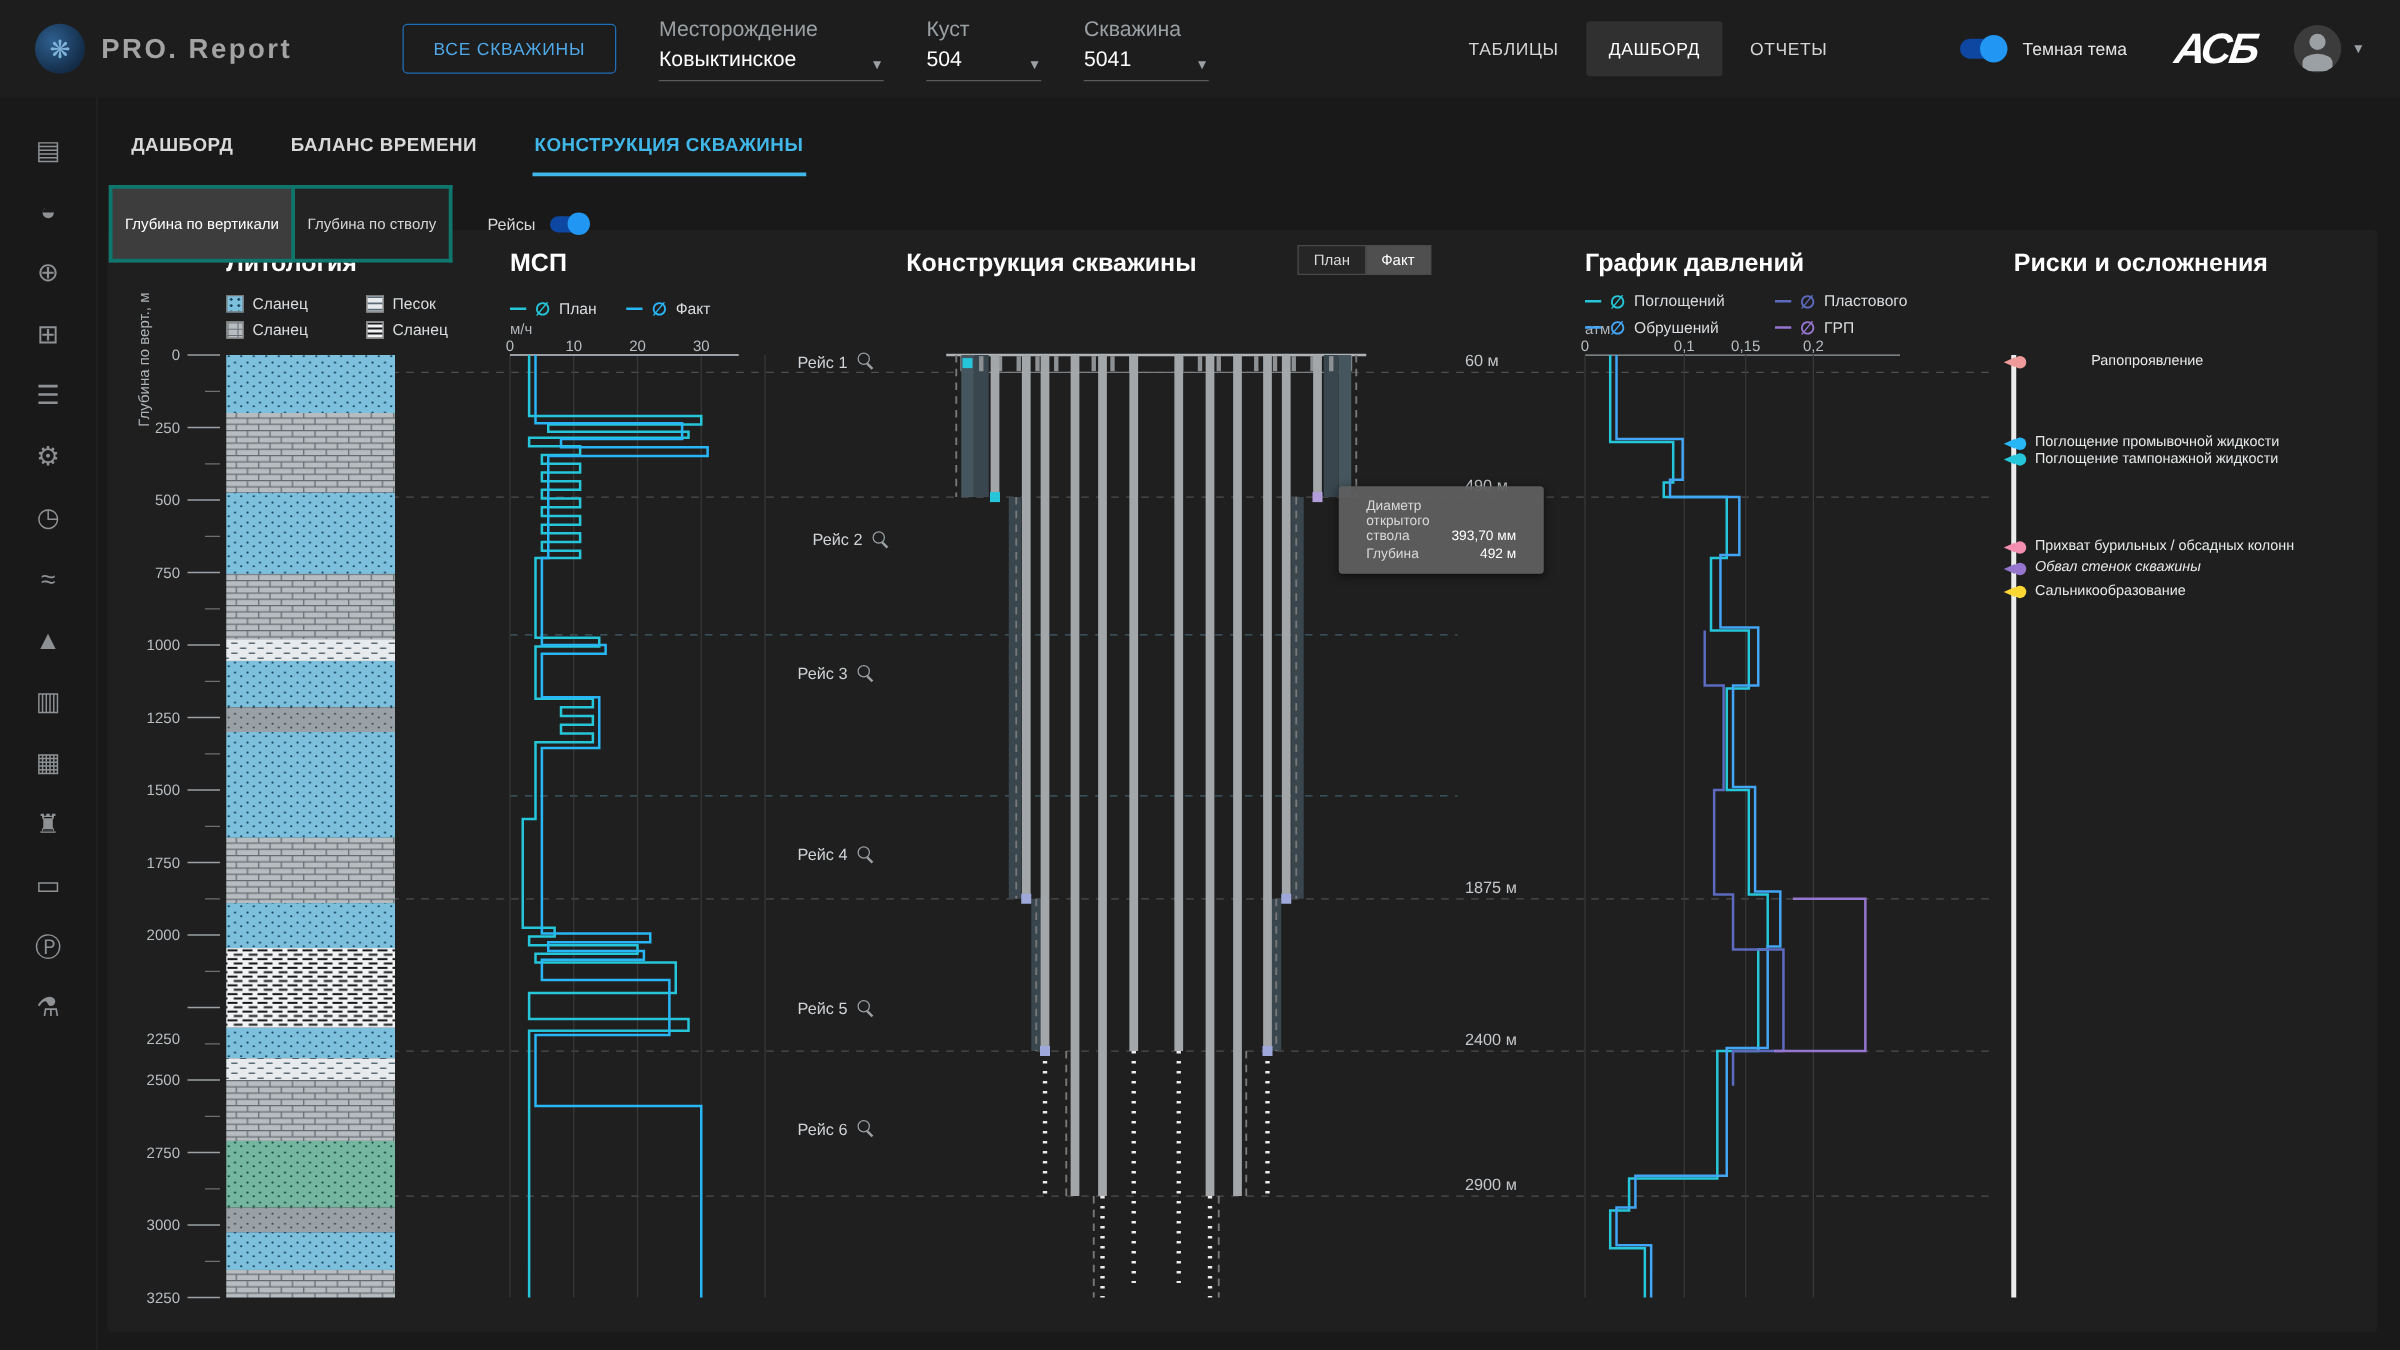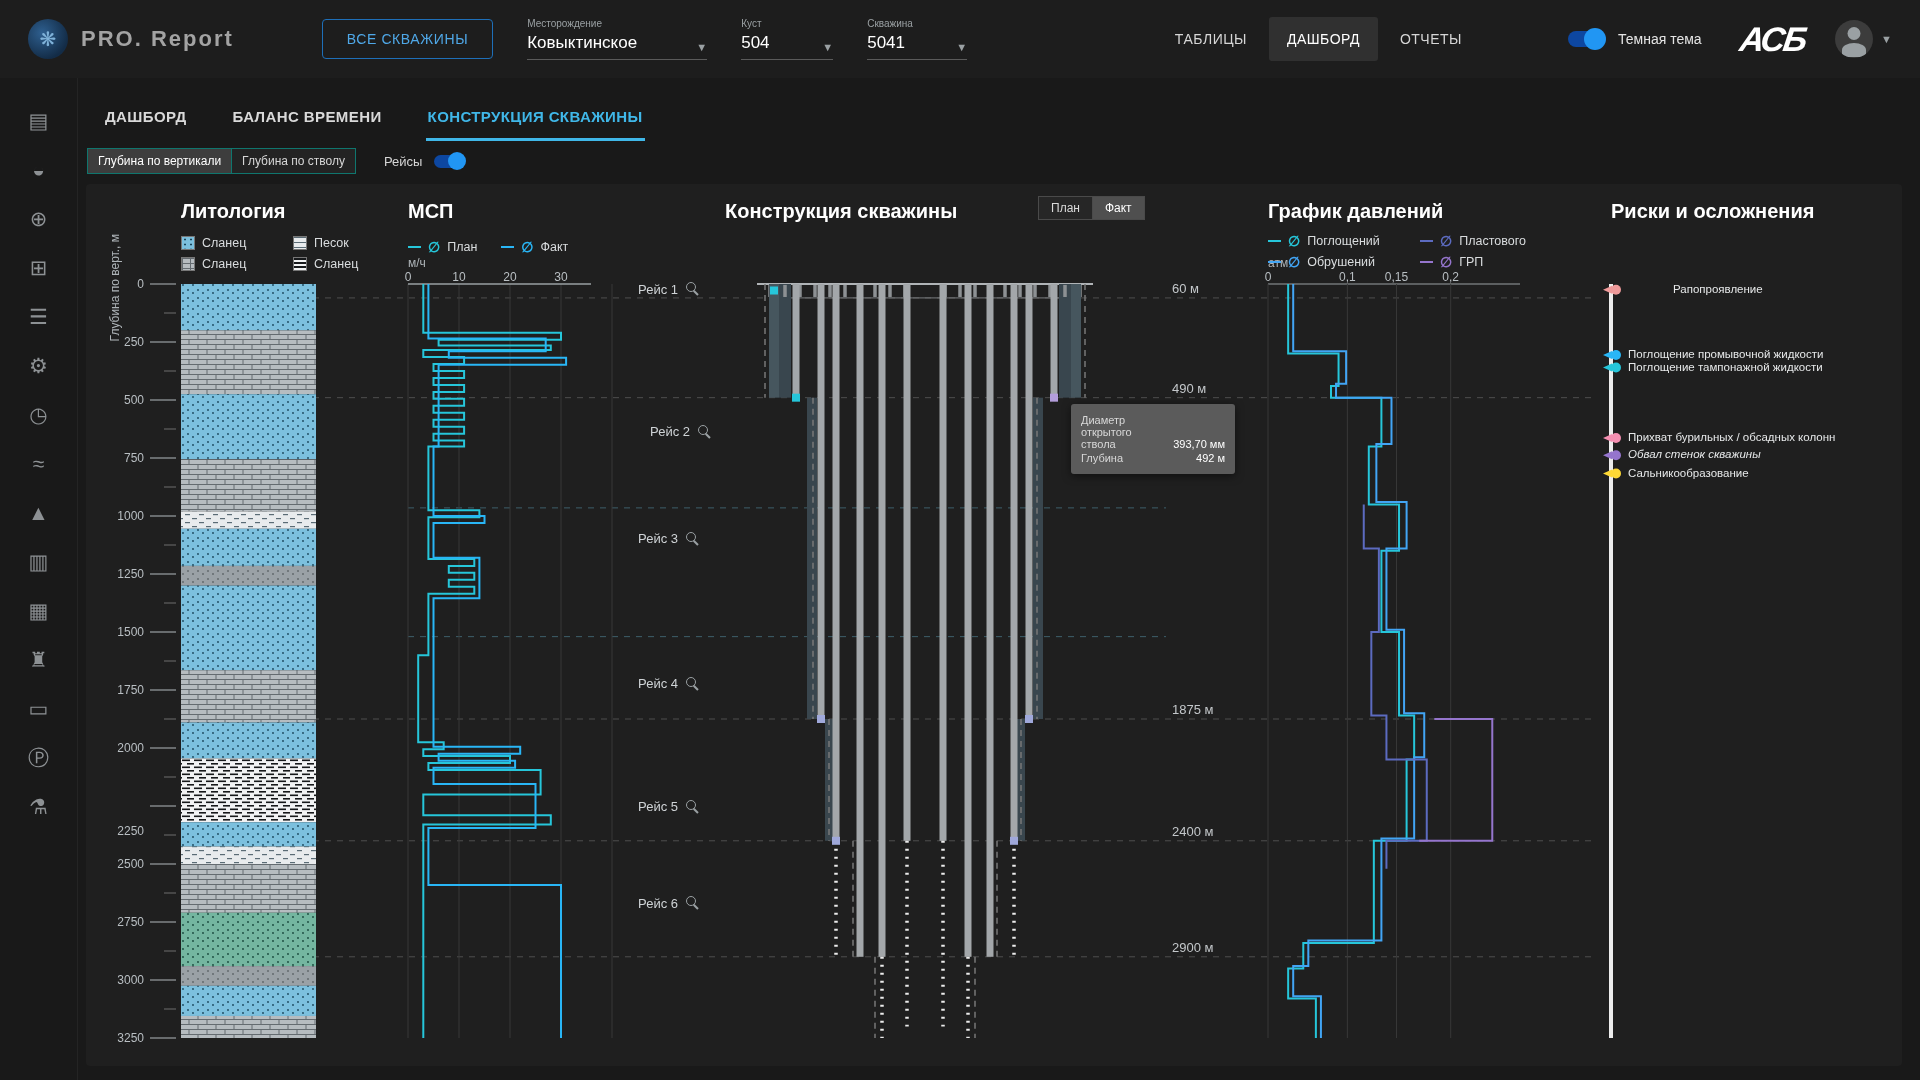--- a/index.html
+++ b/index.html
@@ -5,21 +5,21 @@
 *{box-sizing:border-box;margin:0;padding:0}
 body{margin:0;background:#141414;font-family:"Liberation Sans",sans-serif;color:#e0e0e0}
 button{font-family:"Liberation Sans",sans-serif}
 #app{position:relative;width:1920px;height:1080px;background:#191919;overflow:hidden}
 
 #topbar{position:absolute;left:0;top:0;right:0;height:78px;background:#1d1d1d;display:flex;align-items:center;padding:0 28px;z-index:5}
 .logo-mark{width:40px;height:40px;border-radius:50%;background:radial-gradient(circle at 35% 35%,#2e5f8f,#132c47 72%);display:flex;align-items:center;justify-content:center;color:#7fb2d9;font-size:20px;flex:0 0 auto}
 .app-name{margin-left:13px;font-size:22px;letter-spacing:2px;color:#a3a3a3;font-weight:700;white-space:nowrap}
 .all-wells{margin-left:88px;padding:11px 24px;border:1px solid #1e6fb8;border-radius:4px;color:#4fa8e8;font-size:14px;letter-spacing:.6px;background:transparent;cursor:pointer;white-space:nowrap}
 .filter{margin-left:34px;display:flex;flex-direction:column}
-.filter .flabel{font-size:10px;color:#9aa0a3}
+.filter .flabel{font-size:17px;color:#9aa0a3}
 .filter .fvalue{display:flex;align-items:flex-end;font-size:17px;color:#fff;border-bottom:1px solid #5a5a5a;padding:4px 0 6px;cursor:pointer}
 .filter .chev{color:#9aa0a3;font-size:11px;margin-left:16px}
 #topnav{margin-left:auto;display:flex;align-items:center;gap:4px}
 .nav-item{padding:14px 18px;font-size:14px;letter-spacing:.5px;color:#d6d6d6;cursor:pointer;border-radius:3px;white-space:nowrap}
 .nav-item.active{background:#303030;color:#fff}
 .theme{display:flex;align-items:flex-end;gap:14px;margin-left:88px}
 .switch{width:36px;height:16px;border-radius:9px;background:#0d47a1;position:relative;cursor:pointer;display:inline-block}
 .switch::after{content:"";position:absolute;right:-2px;top:-3px;width:22px;height:22px;border-radius:50%;background:#2196f3}
 .theme-label{font-size:14px;color:#e4e4e4;white-space:nowrap}
 .brand{margin-left:38px;font-size:34px;font-style:italic;font-weight:900;color:#fff;letter-spacing:-2px;transform:skewX(-8deg);white-space:nowrap}
@@ -30,21 +30,21 @@
 .user .chev{color:#9aa0a3;font-size:11px}
 
 #sidebar{position:absolute;left:0;top:78px;bottom:0;width:78px;background:#191919;border-right:1px solid #242424;display:flex;flex-direction:column;align-items:center;padding-top:18px}
 .side-icon{width:78px;height:49px;display:flex;align-items:center;justify-content:center;font-size:21px;color:#8d9194;cursor:pointer}
 
 #tabs{position:absolute;left:103px;top:96px;display:flex;gap:42px;z-index:4}
 .tab{font-size:15px;font-weight:700;letter-spacing:.4px;color:#d9d9d9;padding:12px 2px 13px;cursor:pointer;border-bottom:3px solid transparent;white-space:nowrap}
 .tab.active{color:#40b7e8;border-bottom-color:#40b7e8}
 #controls{position:absolute;left:87px;top:148px;display:flex;align-items:center;gap:28px;z-index:4}
 .seg{display:flex}
-.seg-btn{font-size:12px;color:#d6d6d6;background:#232323;border:1px solid #0f766e;padding:5px 10px;cursor:pointer}
+.seg-btn{font-size:12px;color:#d6d6d6;background:#232323;border:3px solid #0f766e;padding:21px 10px;cursor:pointer}
 .seg-btn+.seg-btn{border-left:none}
 .seg-btn.active{background:#3d3d3d;color:#fff}
 .trips{display:flex;align-items:center;gap:12px;font-size:13px;color:#d6d6d6}
 .switch.small{width:30px;height:13px}
 .switch.small::after{width:18px;height:18px;top:-3px}
 
 #chart-card{position:absolute;left:86px;top:184px;width:1816px;height:882px;background:#1f1f1f;border-radius:4px}
 #chart-svg{position:absolute;left:0;top:0;z-index:1}
 .overlay{position:absolute;left:0;top:0;width:100%;height:100%;z-index:2}
 .panel-title{position:absolute;font-size:20px;font-weight:700;color:#fff;white-space:nowrap}
@@ -62,21 +62,21 @@
 .sw-shale_blue{background-color:#7cc0de;background-image:radial-gradient(#17445a 1px,transparent 1.4px);background-size:6px 5px}
 .sw-brick{background-color:#b6bcc0;background-image:linear-gradient(#646b70 1px,transparent 1px),linear-gradient(90deg,#646b70 1px,transparent 1px);background-size:8px 5px}
 .sw-sand{background-color:#e8ebed;background-image:linear-gradient(#5a6b75 1.5px,transparent 1.5px);background-size:7px 5px}
 .sw-dark{background-color:#f2f3f4;background-image:linear-gradient(#17191b 2px,transparent 2px);background-size:8px 4px}
 .rail{position:absolute;display:flex;align-items:center;gap:8px;font-size:13px;color:#cfd3d6;cursor:pointer}
 .mag{width:14px;height:14px;position:relative;display:inline-block}
 .mag::before{content:"";position:absolute;width:8px;height:8px;border:1.6px solid #9aa0a3;border-radius:50%;left:0;top:0}
 .mag::after{content:"";position:absolute;width:6px;height:1.6px;background:#9aa0a3;transform:rotate(45deg);left:7px;top:10px}
 .depth-mark{position:absolute;font-size:13px;color:#c3c7ca;white-space:nowrap}
 .risk-label{position:absolute;font-size:11.5px;color:#e6e8e9;white-space:nowrap}
-.tooltip{position:absolute;left:985px;top:220px;width:164px;background:rgba(95,95,95,.95);border-radius:3px;padding:8px 10px;font-size:11px;box-shadow:0 2px 8px rgba(0,0,0,.5);z-index:3}
+.tooltip{position:absolute;left:985px;top:205px;width:164px;background:rgba(95,95,95,.95);border-radius:3px;padding:8px 22px;font-size:11px;box-shadow:0 2px 8px rgba(0,0,0,.5);z-index:3}
 .tt-row{display:flex;justify-content:space-between;gap:10px;margin:2px 0}
 .tt-label{color:#d8d8d8}
 .tt-value{color:#fff;white-space:nowrap;align-self:flex-end}
 .mode-seg{position:absolute;left:952px;top:12px;display:flex;z-index:3}
 .mode-btn{font-size:12px;padding:4px 12px;background:#262626;border:1px solid #4a4a4a;color:#d9d9d9;cursor:pointer}
 .mode-btn+.mode-btn{border-left:none}
 .mode-btn.active{background:#4f4f4f;color:#fff}
 </style>
 </head>
 <body>

